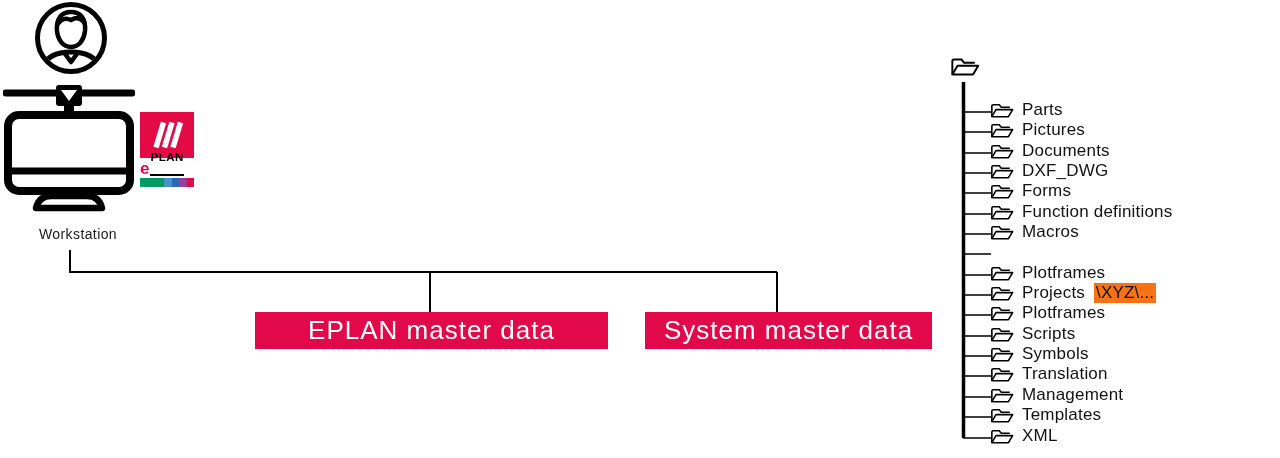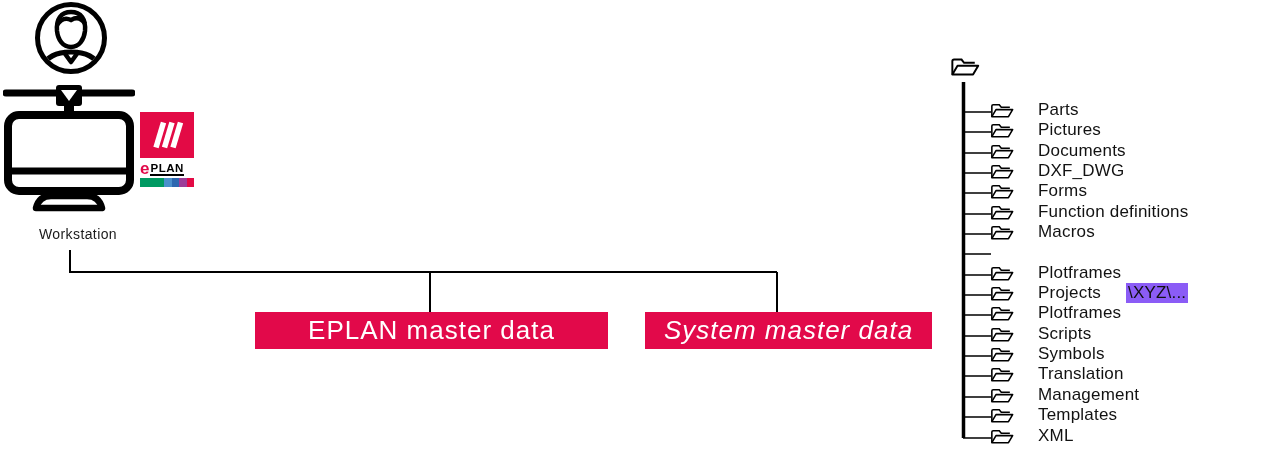--- a/index.html
+++ b/index.html
@@ -14,36 +14,36 @@
     position:absolute;left:14px;top:226px;width:128px;text-align:center;
     font-size:14px;letter-spacing:.4px;color:#1a1a1a;
   }
 
   
   .logo{position:absolute;left:140px;top:112px;width:54px;}
   .logo-square{width:54px;height:46px;display:block;}
   .logo-word{display:flex;align-items:flex-end;height:17px;margin-top:1px;}
   .logo-e{font-size:17px;font-weight:bold;line-height:14px;color:#e2094a;margin-right:1px;}
   .logo-plan{font-size:11.5px;font-weight:bold;letter-spacing:.5px;color:#000;
-    border-bottom:2.5px solid #000;padding-bottom:0;line-height:11px;}
+    border-bottom:2.5px solid #000;padding-bottom:11px;line-height:11px;}
   .logo-bar{display:flex;height:9px;margin-top:2px;width:54px;}
   .logo-bar span{display:block;height:100%;}
   .seg0{width:24px;} .seg1{width:7.5px;} .seg2{width:7.5px;} .seg3{width:7.5px;} .seg4{width:7.5px;}
 
   
   .mbox{
     position:absolute;top:312px;height:37px;display:flex;align-items:center;justify-content:center;
     color:#ffffff;font-size:26px;letter-spacing:1px;font-weight:500;
   }
   .box-eplan{left:255px;width:353px;}
-  .box-system{left:645px;width:287px;font-style:italic;}
+  .box-system{left:645px;width:287px;}
 
   
   .tree-row{
-    position:absolute;left:990px;height:20px;display:flex;align-items:center;gap:24px;
+    position:absolute;left:990px;height:20px;display:flex;align-items:center;gap:8px;
     font-size:17px;letter-spacing:.2px;color:#121212;white-space:nowrap;
   }
   .tree-row svg{flex:0 0 auto;}
   .hl{background:#e2094a;color:#101010;padding:0 2px;margin-left:1px;}
   .root-folder{position:absolute;left:950px;top:55px;}
 </style>
 </head>
 <body>
 
 <div class="canvas">
@@ -164,21 +164,21 @@
     <svg width="24" height="18.5" viewBox="0 0 26 20">
         <use href="#folder-glyph"></use>
       </svg>
     <span>Plotframes</span>
   </div>
   <div class="tree-row" style="top:283px">
     <svg width="24" height="18.5" viewBox="0 0 26 20">
         <use href="#folder-glyph"></use>
       </svg>
     <span>Projects</span>
-      <span class="hl" style="background: #8b5cf6;">\XYZ\...</span>
+      <span class="hl" style="background: #f97316;">\XYZ\...</span>
   </div>
   <div class="tree-row" style="top:303px">
     <svg width="24" height="18.5" viewBox="0 0 26 20">
         <use href="#folder-glyph"></use>
       </svg>
     <span>Plotframes</span>
   </div>
   <div class="tree-row" style="top:324px">
     <svg width="24" height="18.5" viewBox="0 0 26 20">
         <use href="#folder-glyph"></use>

